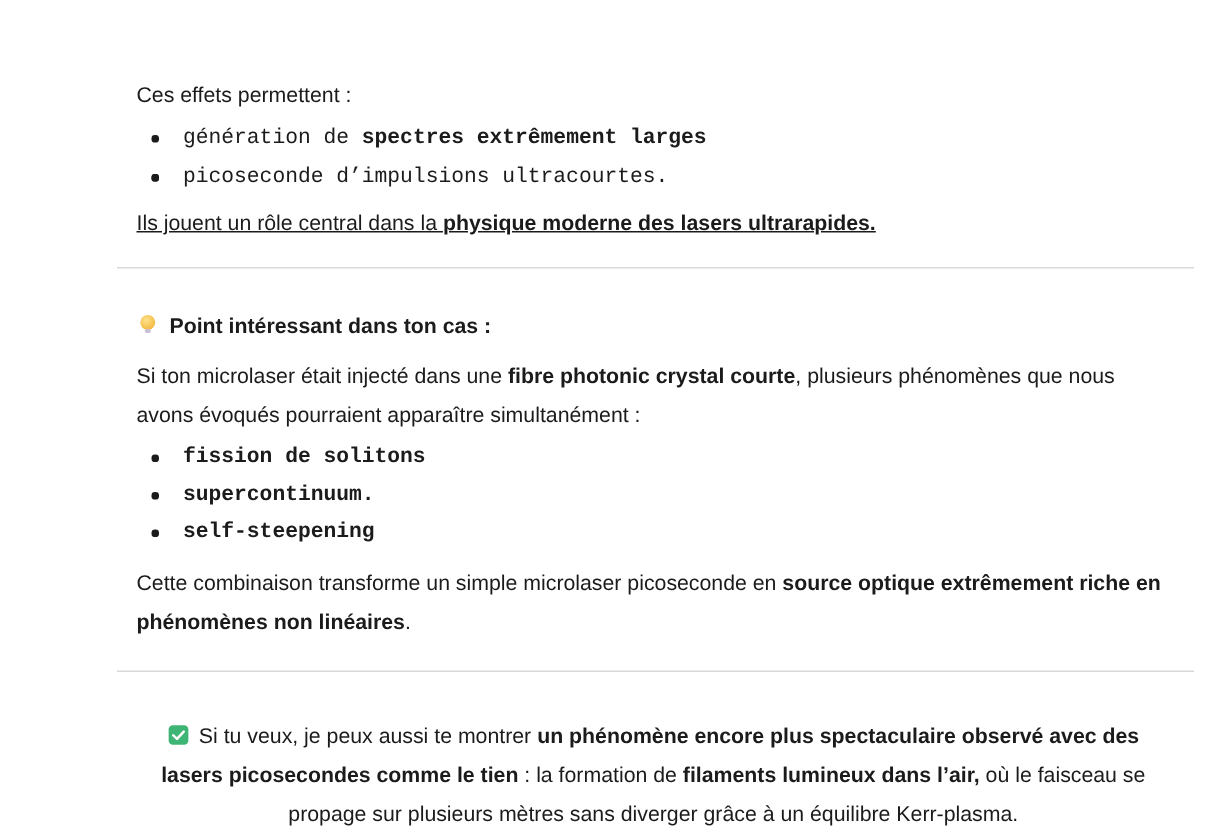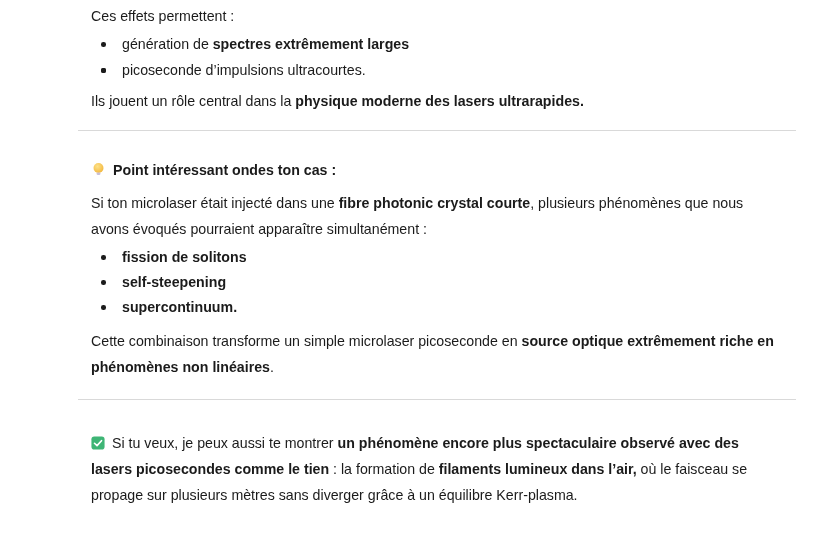--- a/index.html
+++ b/index.html
@@ -14,55 +14,56 @@
     font-family: "Liberation Sans", sans-serif;
     color: #1b1b1b;
   }
   .content {
     margin-left: 78px;
     width: 718px;
     box-sizing: border-box;
     padding-top: 3px;
     font-size: 14.2px;
     line-height: 26px;
+    margin-top: 48px;
   }
   p {
     margin: 0;
     padding: 0 16px 0 13px;
   }
   .bold { font-weight: 700; }
   hr {
     border: none;
     border-top: 1px solid #d9d9d9;
     margin: 16px 0 0 0;
   }
   hr.hr-offer { margin-top: 19px; }
   ul {
     list-style: none;
     margin: 2px 0 0 0;
     padding: 0 16px 0 44px;
   }
   ul.tight li { line-height: 25px; }
-  li { position: relative; }
+  li { position: relative; font-family: Liberation Mono, monospace; }
   .dot {
     position: absolute;
     left: -21px;
     top: 11px;
     width: 4.5px;
     height: 4.5px;
     border-radius: 50%;
     background: #1b1b1b;
   }
   ul.tight .dot { top: 10px; }
-  .mt-outro   { margin-top: 5px; }
+  .mt-outro   { margin-top: 5px; text-decoration: underline; }
   .mt-heading { margin-top: 26px; }
   .mt-body    { margin-top: 7px; }
   ul.mt-list2 { margin-top: 3px; }
   .mt-concl   { margin-top: 8px; }
-  .mt-offer   { margin-top: 30px; }
+  .mt-offer   { margin-top: 30px; text-align: center; }
   .emoji {
     display: inline-block;
     vertical-align: -2px;
     margin-right: 7px;
   }
   .bulb-icon svg, .check-icon svg {
     display: block;
   }
 </style>
 </head>
@@ -84,28 +85,28 @@
 
   <p class="mt-heading"><span class="emoji bulb-icon"><svg width="15" height="15" viewBox="0 0 16 16" aria-hidden="true">
           <defs>
             <radialGradient id="bulbg" cx="40%" cy="35%" r="70%">
               <stop offset="0%" stop-color="#fde28a"></stop>
               <stop offset="100%" stop-color="#f3b73c"></stop>
             </radialGradient>
           </defs>
           <circle cx="8" cy="6.3" r="5.3" fill="url(#bulbg)"></circle>
           <rect x="5.9" y="11.1" width="4.2" height="2.7" rx="1.2" fill="#c9bfd6"></rect>
-        </svg></span><span><span class="bold">Point intéressant ondes ton cas :</span></span></p>
+        </svg></span><span><span class="bold">Point intéressant dans ton cas :</span></span></p>
 
   <p class="mt-body"><span><span>Si ton microlaser était injecté dans une </span><span class="bold">fibre photonic crystal courte</span><span>, plusieurs phénomènes que nous avons évoqués pourraient apparaître simultanément :</span></span></p>
 
   <ul class="tight mt-list2">
     <li><span class="dot"></span><span><span class="bold">fission de solitons</span></span></li>
+    <li><span class="dot"></span><span><span class="bold">supercontinuum.</span></span></li>
     <li><span class="dot"></span><span><span class="bold">self-steepening</span></span></li>
-    <li><span class="dot"></span><span><span class="bold">supercontinuum.</span></span></li>
   </ul>
 
   <p class="mt-concl"><span><span>Cette combinaison transforme un simple microlaser picoseconde en </span><span class="bold">source optique extrêmement riche en phénomènes non linéaires</span><span>.</span></span></p>
 
   <hr class="hr-offer">
 
   <p class="mt-offer"><span class="emoji check-icon"><svg width="14" height="14" viewBox="0 0 16 16" aria-hidden="true">
           <rect x="0.5" y="0.5" width="15" height="15" rx="3.2" fill="#3eb575"></rect>
           <path d="M4 8.3 L6.9 11 L12 5.4" fill="none" stroke="#ffffff" stroke-width="1.9" stroke-linecap="round" stroke-linejoin="round"></path>
         </svg></span><span><span>Si tu veux, je peux aussi te montrer </span><span class="bold">un phénomène encore plus spectaculaire observé avec des lasers picosecondes comme le tien</span><span> : la formation de </span><span class="bold">filaments lumineux dans l’air,</span><span> où le faisceau se propage sur plusieurs mètres sans diverger grâce à un équilibre Kerr-plasma.</span></span></p>

